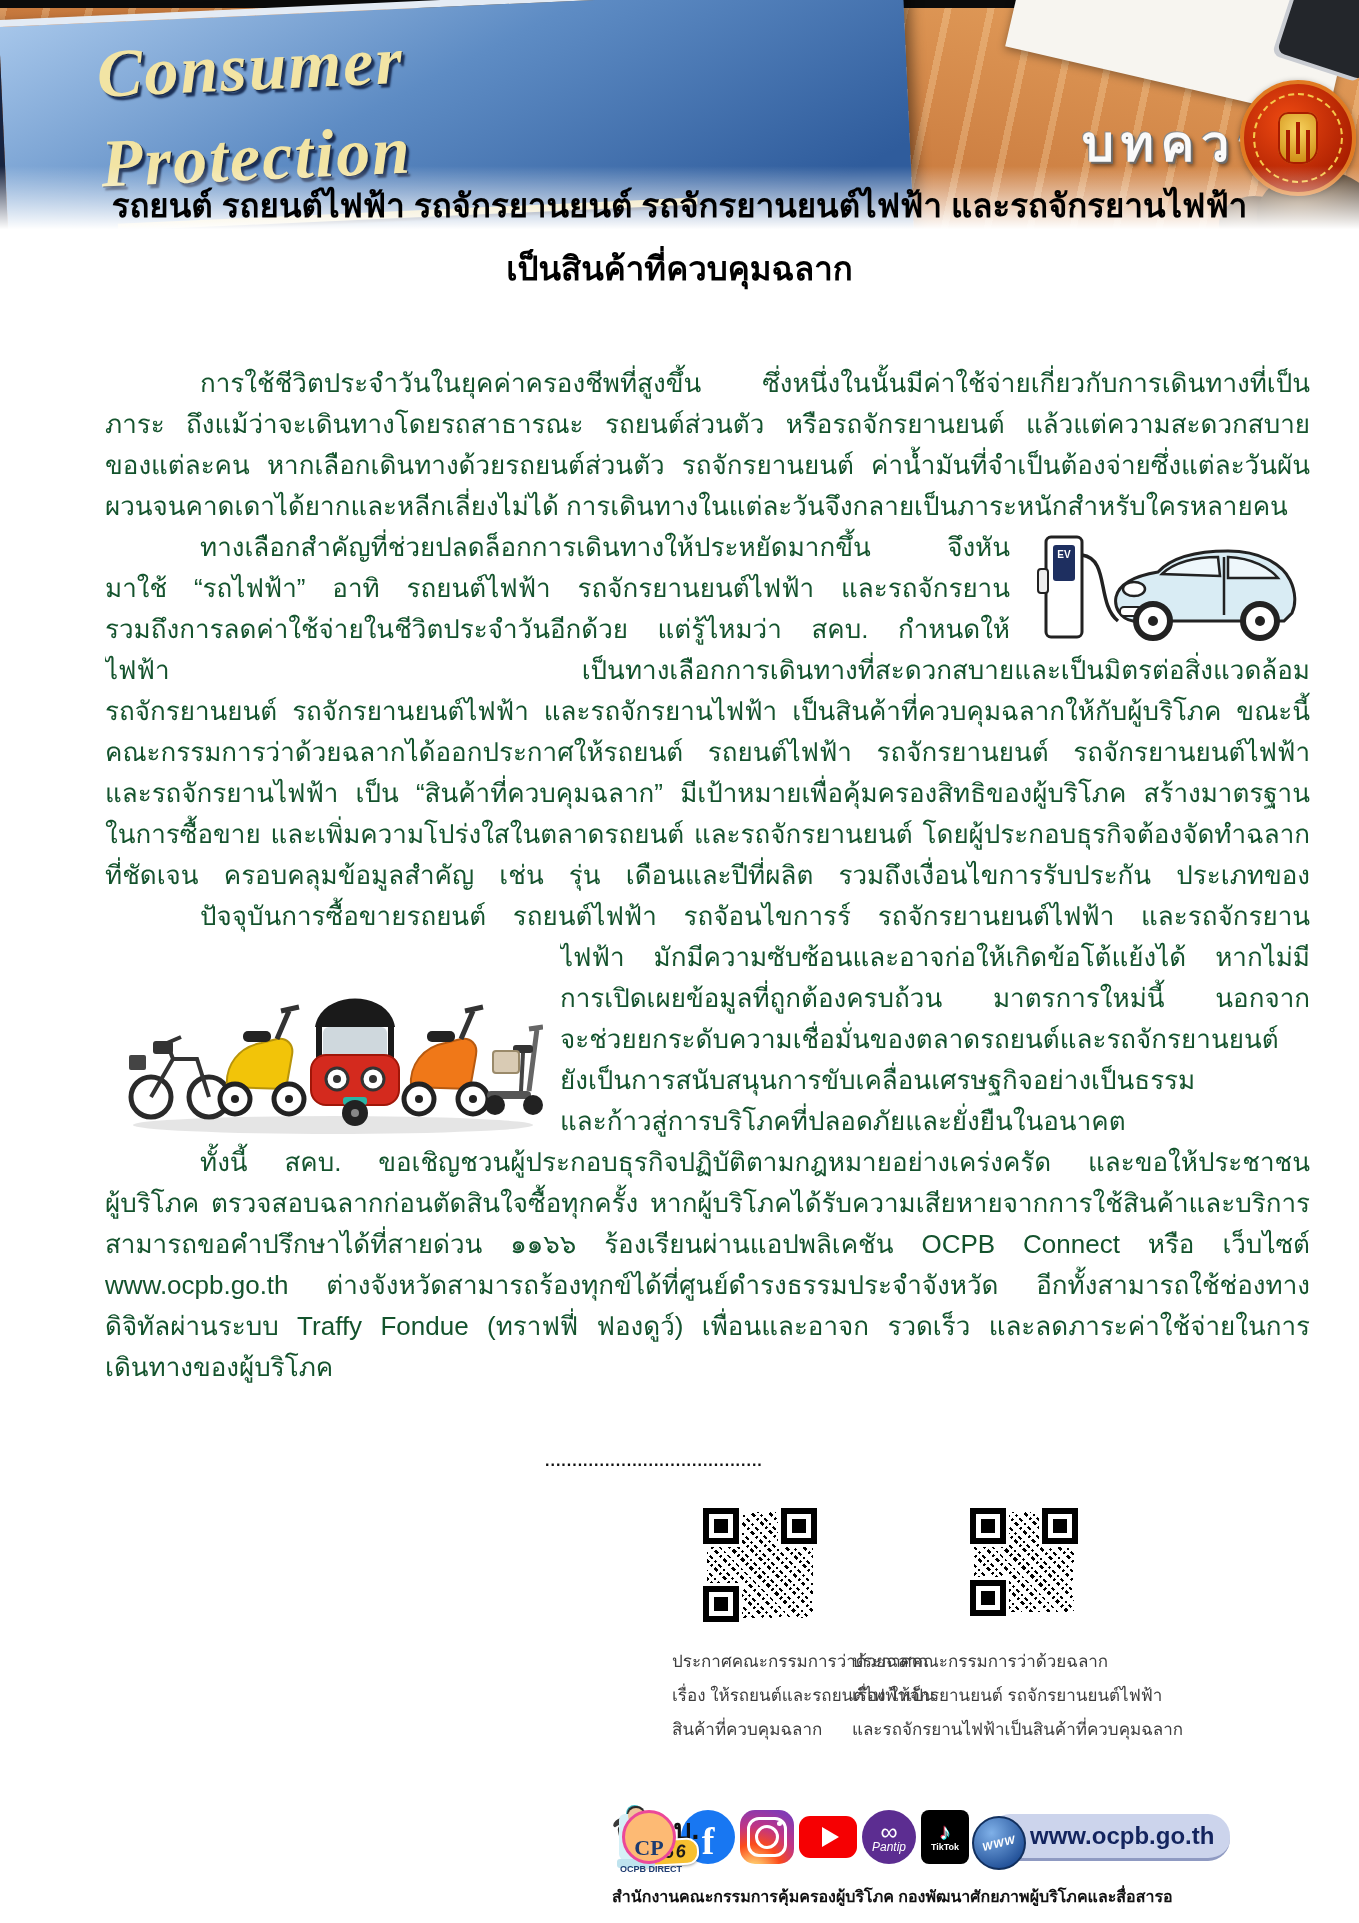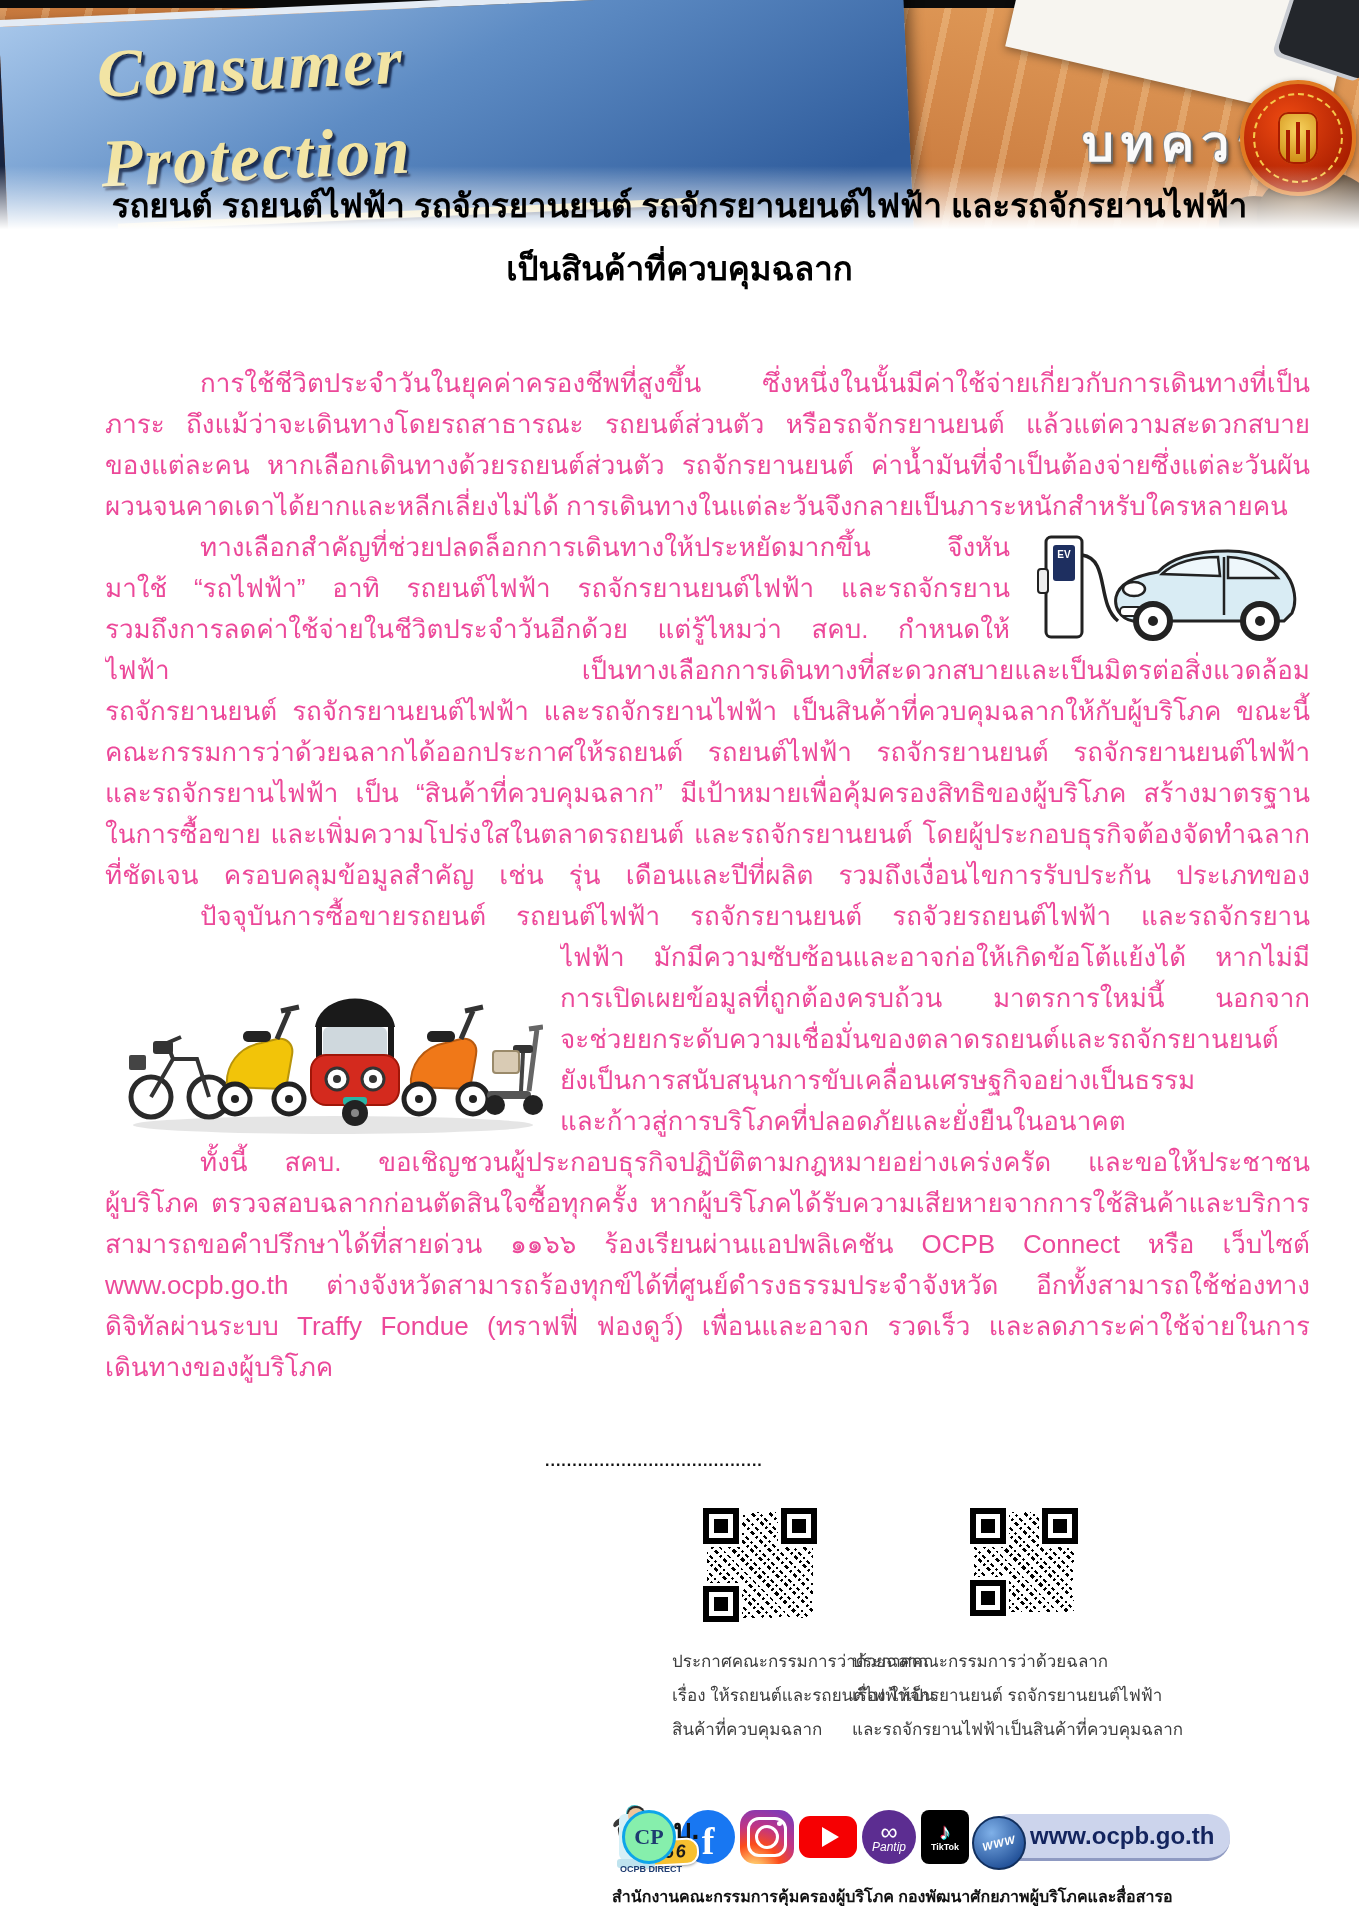--- a/index.html
+++ b/index.html
@@ -42,21 +42,21 @@
         transform:translateX(-50%);box-shadow:-10px 8px 0 0 #a81d00,10px 8px 0 0 #a81d00;}
   .fade{position:absolute;left:0;bottom:0;width:100%;height:72px;
         background:linear-gradient(to bottom,rgba(255,255,255,0),#ffffff 88%);}
 
   
   .title-wrap{position:absolute;left:0;top:183px;width:1359px;text-align:center;z-index:6;}
   .title-line{font-size:33px;font-weight:bold;color:#000;height:46px;line-height:46px;overflow:hidden;white-space:nowrap;}
   .title-line.l2{margin-top:17px;}
 
   
-  #bodytext{position:absolute;left:105px;top:363px;width:1205px;font-size:26px;line-height:41px;color:#ec4899;}
+  #bodytext{position:absolute;left:105px;top:363px;width:1205px;font-size:26px;line-height:41px;color:#14532d;}
   .ln{height:41px;overflow:hidden;text-align:justify;text-align-last:justify;}
   .ln.first{text-indent:95px;}
   .ln.plast{text-align-last:auto;}
   .float-ev{float:right;width:300px;height:123px;position:relative;}
   .float-ev svg{position:absolute;right:2px;top:2px;}
   .float-sc{float:left;width:455px;height:205px;position:relative;}
   .float-sc svg{position:absolute;left:18px;top:0;}
 
   .dots{position:absolute;left:545px;top:1452px;font-size:16px;letter-spacing:1px;color:#111;font-weight:bold;}
 
@@ -84,21 +84,21 @@
   .hl-num{position:absolute;left:18px;top:34px;background:#f6c030;color:#1a1a1a;font-size:18px;
         font-weight:bold;font-style:italic;padding:1px 9px;border-radius:12px;border:2px solid #fff;
         box-shadow:0 1px 3px rgba(0,0,0,.4);transform:rotate(-3deg);letter-spacing:2px;}
   .mascot{position:relative;width:38px;height:66px;}
   .mascot .glow{position:absolute;left:2px;top:10px;width:34px;height:46px;background:#d6f0f7;border-radius:6px;}
   .mascot .head{position:absolute;left:11px;top:4px;width:16px;height:16px;border-radius:50%;background:#f0c49a;}
   .mascot .hair{position:absolute;left:10px;top:2px;width:18px;height:8px;border-radius:8px 8px 0 0;background:#2b2b2b;}
   .mascot .suit{position:absolute;left:10px;top:20px;width:18px;height:28px;border-radius:5px;background:#2e3b4e;}
   .mascot .base{position:absolute;left:0px;bottom:2px;width:38px;height:9px;background:#bfe3ee;border-radius:3px;}
   .circ{width:54px;height:54px;border-radius:50%;display:flex;align-items:center;justify-content:center;flex:0 0 auto;}
-  .ocpb-direct{position:relative;background:#86efac;border:3px solid #0ea5e9;width:48px;height:48px;}
+  .ocpb-direct{position:relative;background:#fdba74;border:3px solid #ec4899;width:48px;height:48px;align-items:flex-end;}
   .ocpb-mono{font-family:"Liberation Serif",serif;font-weight:bold;font-size:22px;color:#1d3b70;}
   .ocpb-lbl{position:absolute;left:-12px;bottom:-13px;width:76px;text-align:center;font-size:9px;
         font-weight:bold;color:#1d3b70;white-space:nowrap;}
   .fb{background:#1877f2;}
   .fb span{font-family:"Liberation Serif",serif;color:#fff;font-weight:bold;font-size:38px;margin-top:8px;}
   .ig{position:relative;width:54px;height:54px;border-radius:15px;flex:0 0 auto;
       background:radial-gradient(circle at 25% 115%,#ffd876 8%,#fc4a1a 38%,#c13584 62%,#833ab4 88%);}
   .ig-frame{position:absolute;inset:7px;border:3px solid #fff;border-radius:12px;}
   .ig-lens{position:absolute;left:50%;top:50%;width:18px;height:18px;margin:-12px 0 0 -12px;border:3px solid #fff;border-radius:50%;}
   .ig-dot{position:absolute;right:12px;top:11px;width:5px;height:5px;border-radius:50%;background:#fff;}
@@ -180,21 +180,21 @@
     <div class="ln first">ทางเลือกสำคัญที่ช่วยปลดล็อกการเดินทางให้ประหยัดมากขึ้น จึงหัน</div>
     <div class="ln">มาใช้ “รถไฟฟ้า” อาทิ รถยนต์ไฟฟ้า รถจักรยานยนต์ไฟฟ้า และรถจักรยาน</div>
     <div class="ln">รวมถึงการลดค่าใช้จ่ายในชีวิตประจำวันอีกด้วย แต่รู้ไหมว่า สคบ. กำหนดให้ “รถยนต์ รถยนต์ไฟฟ้า</div>
     <div class="ln">ไฟฟ้า เป็นทางเลือกการเดินทางที่สะดวกสบายและเป็นมิตรต่อสิ่งแวดล้อม</div>
     <div class="ln">รถจักรยานยนต์ รถจักรยานยนต์ไฟฟ้า และรถจักรยานไฟฟ้า เป็นสินค้าที่ควบคุมฉลากให้กับผู้บริโภค ขณะนี้</div>
     <div class="ln">คณะกรรมการว่าด้วยฉลากได้ออกประกาศให้รถยนต์ รถยนต์ไฟฟ้า รถจักรยานยนต์ รถจักรยานยนต์ไฟฟ้า</div>
     <div class="ln">และรถจักรยานไฟฟ้า เป็น “สินค้าที่ควบคุมฉลาก” มีเป้าหมายเพื่อคุ้มครองสิทธิของผู้บริโภค สร้างมาตรฐาน</div>
     <div class="ln">ในการซื้อขาย และเพิ่มความโปร่งใสในตลาดรถยนต์ และรถจักรยานยนต์ โดยผู้ประกอบธุรกิจต้องจัดทำฉลาก</div>
     <div class="ln">ที่ชัดเจน ครอบคลุมข้อมูลสำคัญ เช่น รุ่น เดือนและปีที่ผลิต รวมถึงเงื่อนไขการรับประกัน ประเภทของ</div>
 
-    <div class="ln first">ปัจจุบันการซื้อขายรถยนต์ รถยนต์ไฟฟ้า รถจักรยานยนต์ รถจัวยรถยนต์ไฟฟ้า และรถจักรยาน</div>
+    <div class="ln first">ปัจจุบันการซื้อขายรถยนต์ รถยนต์ไฟฟ้า รถจัอนไขการร์ รถจักรยานยนต์ไฟฟ้า และรถจักรยาน</div>
     <div class="float-sc">
       <svg width="420" height="200" viewBox="0 0 420 200">
         <ellipse cx="210" cy="188" rx="200" ry="9" fill="rgba(0,0,0,0.10)"></ellipse>
 
         <circle cx="28" cy="160" r="20" fill="none" stroke="#2a2a2a" stroke-width="5"></circle>
         <circle cx="86" cy="160" r="20" fill="none" stroke="#2a2a2a" stroke-width="5"></circle>
         <path d="M28,160 L50,122 L74,122 L86,160 M50,122 L44,106 M44,106 l14,-6" fill="none" stroke="#333" stroke-width="4"></path>
         <rect x="30" y="104" width="20" height="13" rx="3" fill="#333"></rect>
         <rect x="6" y="118" width="17" height="15" rx="2" fill="#444"></rect>
 

